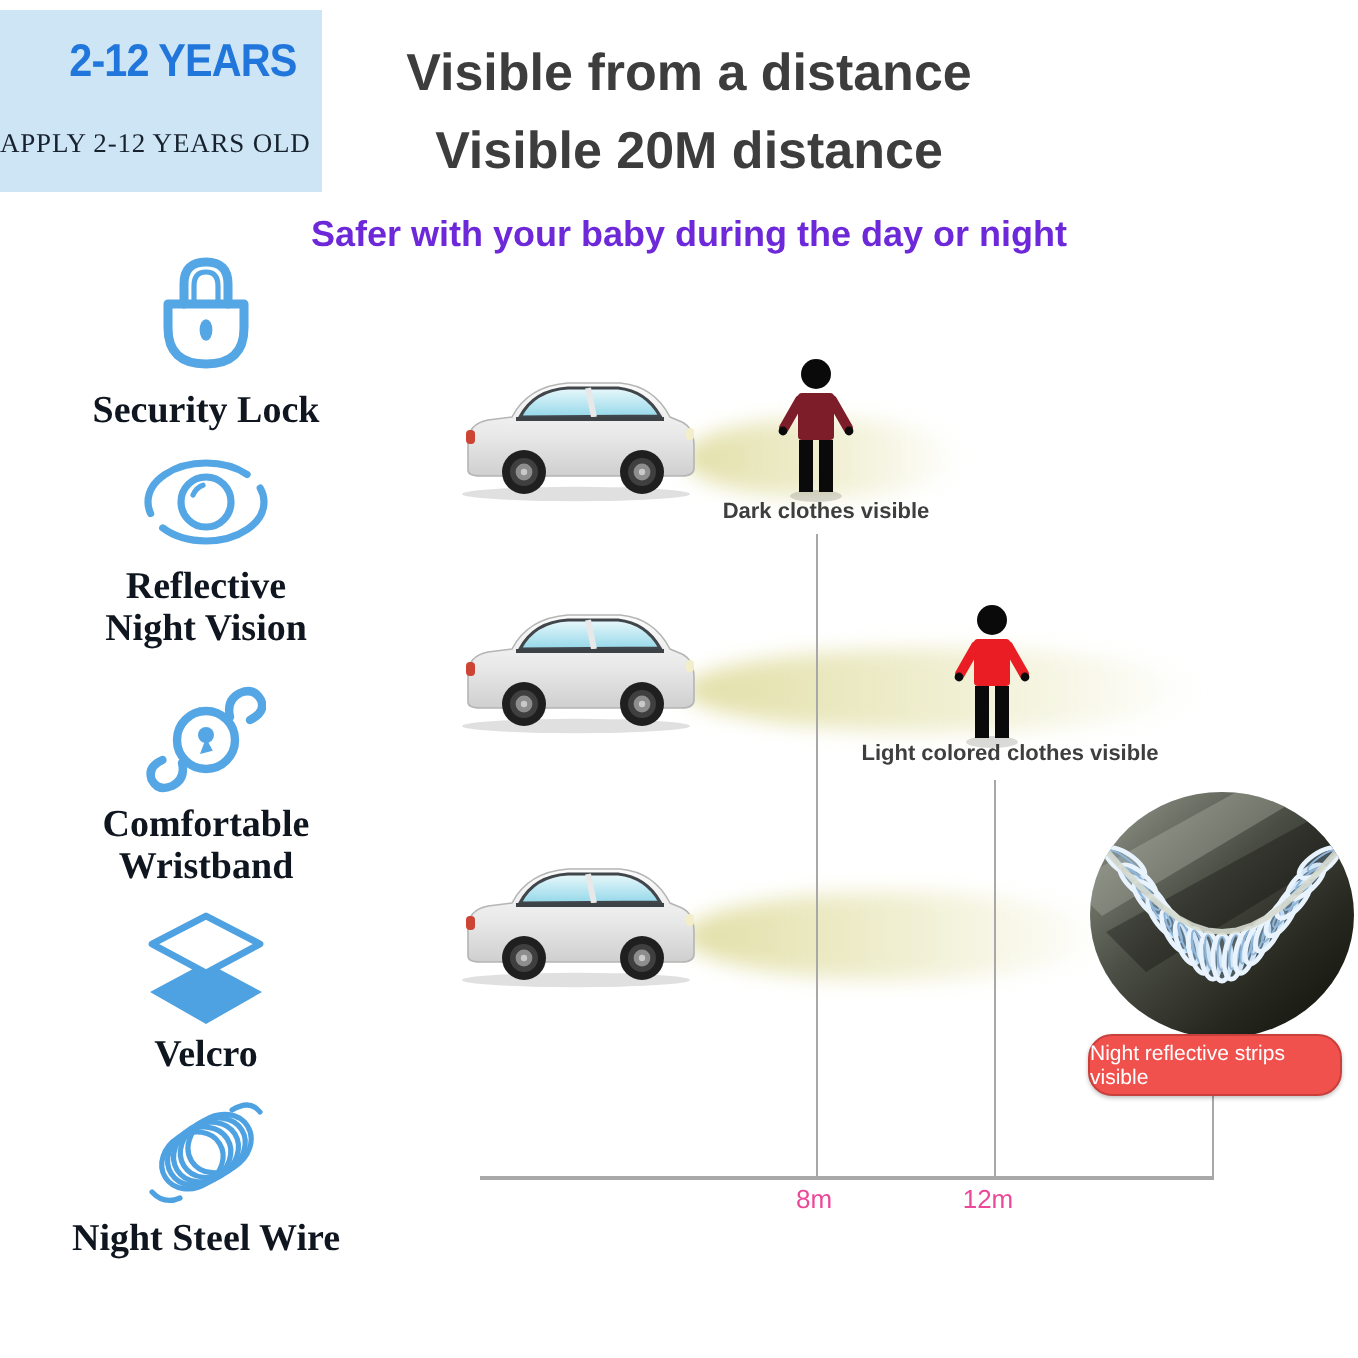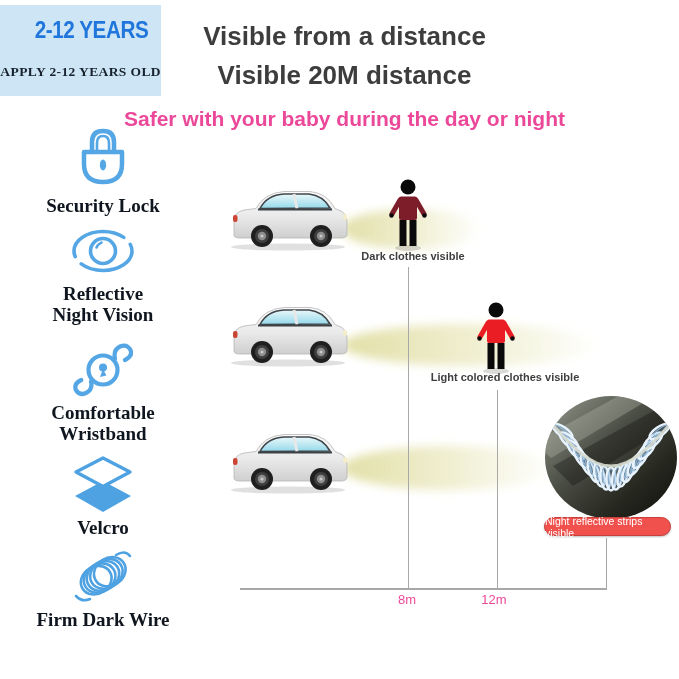--- a/index.html
+++ b/index.html
@@ -4,28 +4,28 @@
 <style>
   html,body{margin:0;padding:0;background:#fff;}
   #stage{position:relative;width:679px;height:679px;background:#ffffff;overflow:hidden;
          font-family:"Liberation Sans",sans-serif;}
 
   
   .age-box{position:absolute;left:0;top:5px;width:161px;height:91px;background:#cde5f5;}
   .age-headline{margin:12px 13px 17px 0;text-align:right;font-weight:bold;font-size:23px;
                 color:#2176dc;letter-spacing:-.5px;}
   .age-headline span{display:inline-block;transform:scaleX(.9);transform-origin:right center;}
-  .age-subline{margin-top:20px;text-align:right;font-family:"Liberation Serif",serif;
-               font-size:13.5px;letter-spacing:.4px;color:#17222e;font-weight:700;}
+  .age-subline{margin-top:20px;text-align:left;font-family:"Liberation Serif",serif;
+               font-size:13.5px;letter-spacing:.4px;color:#17222e;font-weight:400;}
 
   
   .header{position:absolute;left:10px;top:0;width:669px;text-align:center;color:#3d3d3d;}
   .header .t1{position:absolute;left:0;width:100%;top:21px;font-size:26px;font-weight:600;}
   .header .t2{position:absolute;left:0;width:100%;top:60px;font-size:26px;font-weight:600;}
-  .header .sub{position:absolute;left:0;width:100%;top:107px;font-size:21px;font-weight:bold;color:#ec4899;}
+  .header .sub{position:absolute;left:0;width:100%;top:107px;font-size:18px;font-weight:bold;color:#6d28d9;}
 
   
   .sidebar{position:absolute;left:0;top:0;width:206px;height:528px;}
   .feature-icon{position:absolute;left:0;width:206px;text-align:center;}
   .feature-label{position:absolute;left:0;width:206px;text-align:center;
                  font-family:"Liberation Serif",serif;font-size:19px;font-weight:600;
                  color:#10161f;line-height:1.13;white-space:pre-line;}
 
   
   .beam{position:absolute;border-radius:50%;filter:blur(5px);
@@ -45,21 +45,21 @@
   .v1{left:408px;top:267px;width:1px;height:321px;}
   .v2{left:497px;top:390px;width:1px;height:198px;}
   .v3{left:606px;top:538px;width:1px;height:50px;}
   .baseline{left:240px;top:588px;width:367px;height:1.5px;}
 
   .marker{position:absolute;top:592px;width:44px;text-align:center;
           font-size:13px;color:#ec4899;}
   .marker-8{left:385px;} .marker-12{left:472px;}
 
   .inset-photo{position:absolute;left:545px;top:396px;width:132px;height:123px;}
-  .inset-pill{position:absolute;left:544px;top:517px;width:127px;height:19px;
+  .inset-pill{position:absolute;left:544px;top:517px;width:127px;height:31px;
               background:#f1514d;border:1.5px solid #c8403c;border-radius:12px;
               box-sizing:border-box;display:flex;align-items:center;justify-content:center;
               color:#ffffff;font-size:10.5px;font-weight:500;box-shadow:0 1px 2px rgba(0,0,0,.25);}
   .hidden-defs{position:absolute;width:0;height:0;overflow:hidden;}
 </style>
 </head>
 <body>
 
 <div id="stage">
 
@@ -160,21 +160,21 @@
           <ellipse cx="23" cy="29" rx="16" ry="13.5"></ellipse>
           <ellipse cx="27" cy="29" rx="16.5" ry="13.8"></ellipse>
           <ellipse cx="31" cy="29" rx="17" ry="14"></ellipse>
           <ellipse cx="35" cy="29" rx="17" ry="14"></ellipse>
           <ellipse cx="39" cy="29" rx="16.5" ry="13.8"></ellipse>
         </g>
         <path d="M44,8 Q53,2.5 58,9" stroke-linecap="round"></path>
         <path d="M4,49 Q10,55.5 18,52" stroke-linecap="round"></path>
       </svg>
     </div>
-    <div class="feature-label" style="top:609px">Firm Dark Wire</div>
+    <div class="feature-label" style="top:609px">Night Steel Wire</div>
   </div>
 
   <div class="beam beam-1"></div>
   <div class="beam beam-2"></div>
   <div class="beam beam-3"></div>
 
   <svg class="car car-1">
       <use href="#car"></use>
     </svg>
   <svg class="car car-2">

